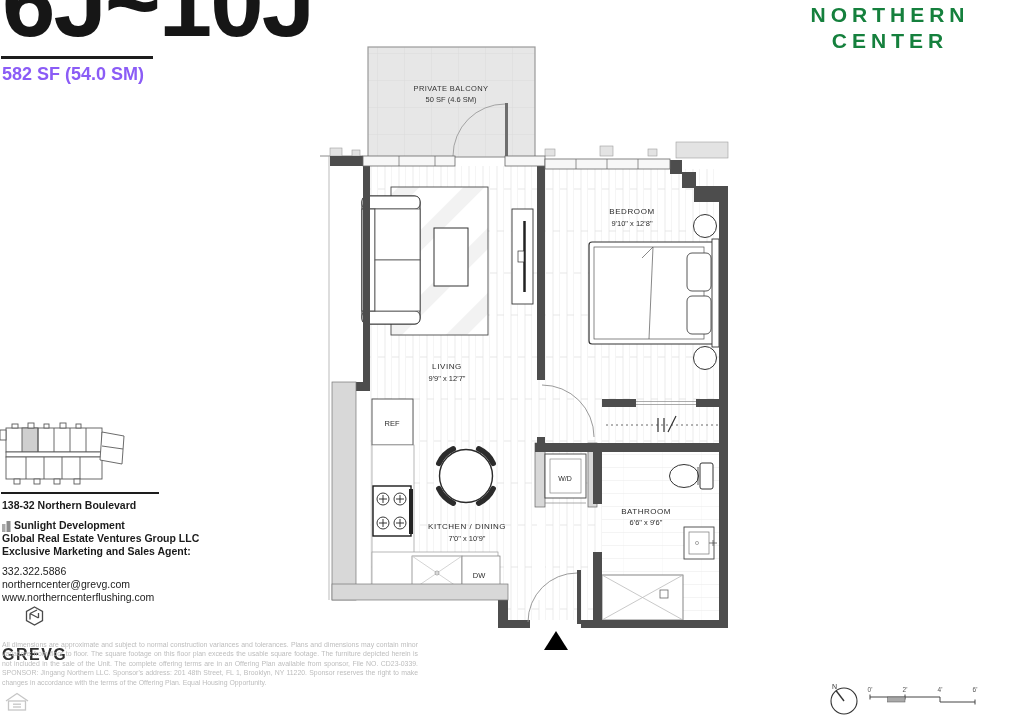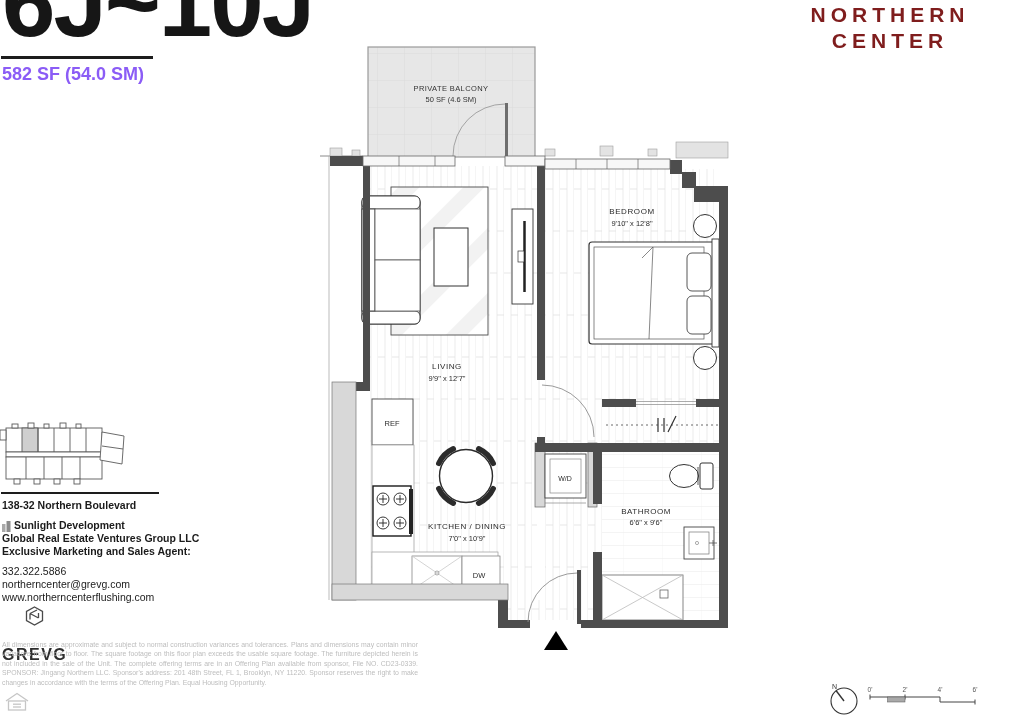--- a/index.html
+++ b/index.html
@@ -4,21 +4,21 @@
 <style>
   html,body{margin:0;padding:0;background:#fff;}
   .page{position:relative;width:978px;height:718px;background:#ffffff;overflow:hidden;
         font-family:"Liberation Sans",sans-serif;color:#1d1d1d;}
   .abs{position:absolute;}
   .unit-title{top:-52px;left:2px;font-size:96px;font-weight:700;letter-spacing:-2px;color:#161616;white-space:nowrap;}
   .title-rule{top:56px;left:1px;width:152px;height:2.5px;background:#1d1d1d;}
   .unit-area{top:64px;left:2px;font-size:18px;font-weight:700;color:#8b5cf6;}
   .unit-features{top:90px;left:2px;font-size:11.5px;font-weight:700;line-height:13.5px;color:#111;}
   .brandmark{top:2px;left:790px;width:200px;text-align:center;font-size:21px;font-weight:700;
-             letter-spacing:5px;line-height:26px;color:#7f1d1d;}
+             letter-spacing:5px;line-height:26px;color:#15803d;}
   .addr-rule{top:492px;left:1px;width:158px;height:2px;background:#1d1d1d;}
   .contact{top:499px;left:2px;font-size:10.5px;line-height:13px;color:#1b1b1b;width:230px;}
   .contact .b{font-weight:700;}
   .contact .sp{height:7px;}
   .dev-row{display:flex;align-items:flex-end;gap:3px;}
   .legal{top:633px;left:2px;width:416px;font-size:6.9px;line-height:9.4px;color:#bdbdbd;text-align:justify;}
   .grevg{top:606px;left:2px;display:flex;align-items:center;gap:20px;flex-direction:column;}
   .grevg-word{font-size:16px;font-weight:700;letter-spacing:1.5px;color:#2e2e2e;}
   .edge-line{left:1014px;top:688px;width:1px;height:30px;background:#9a9a9a;}
   svg text{font-family:"Liberation Sans",sans-serif;}

